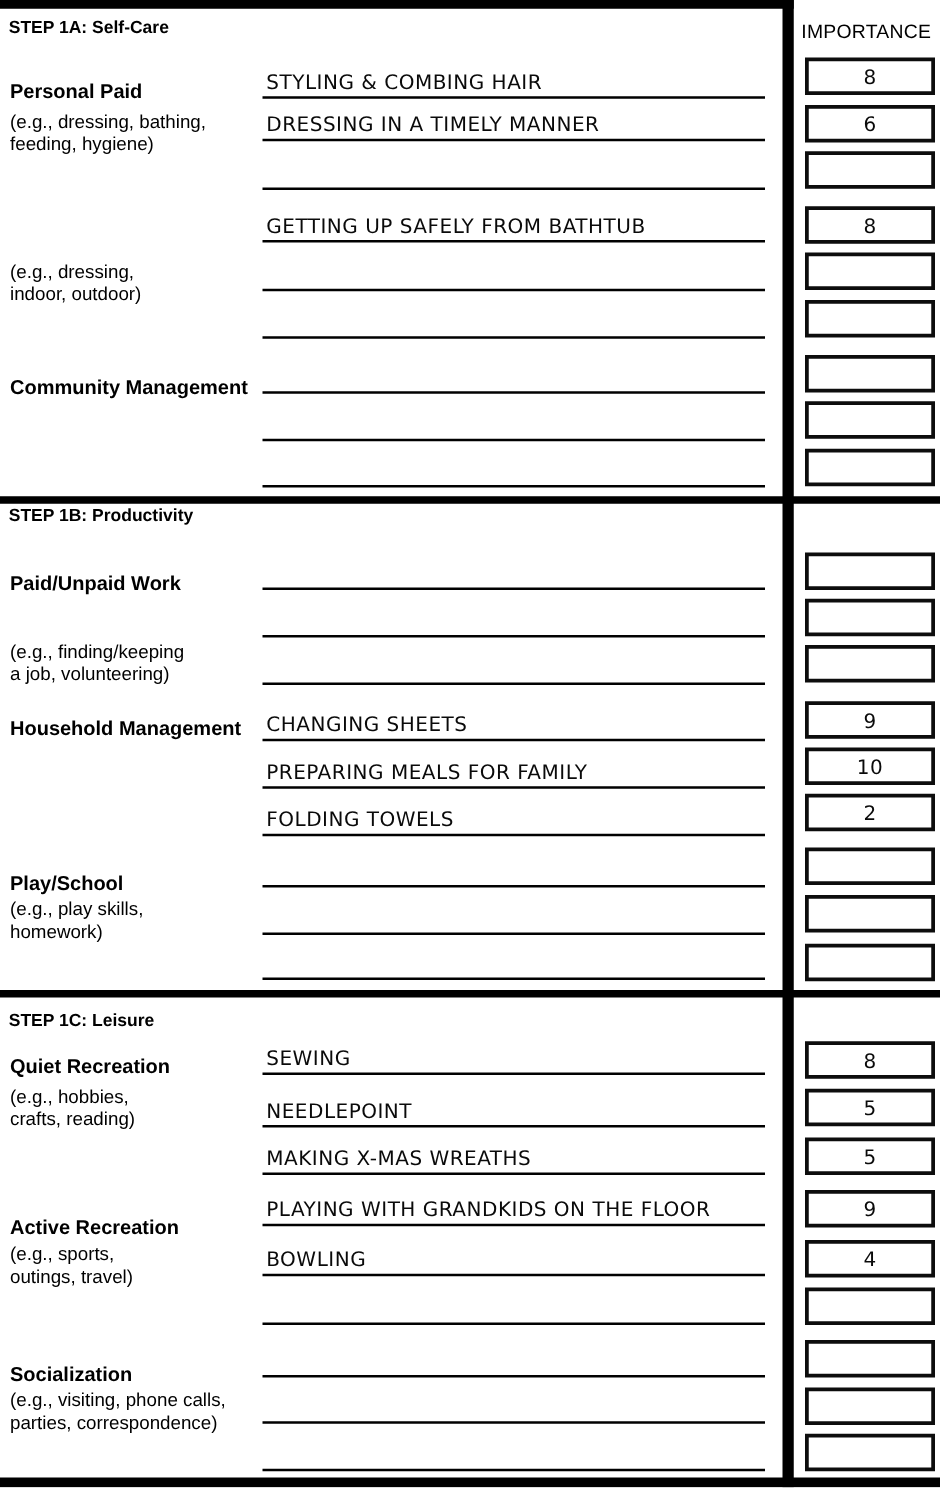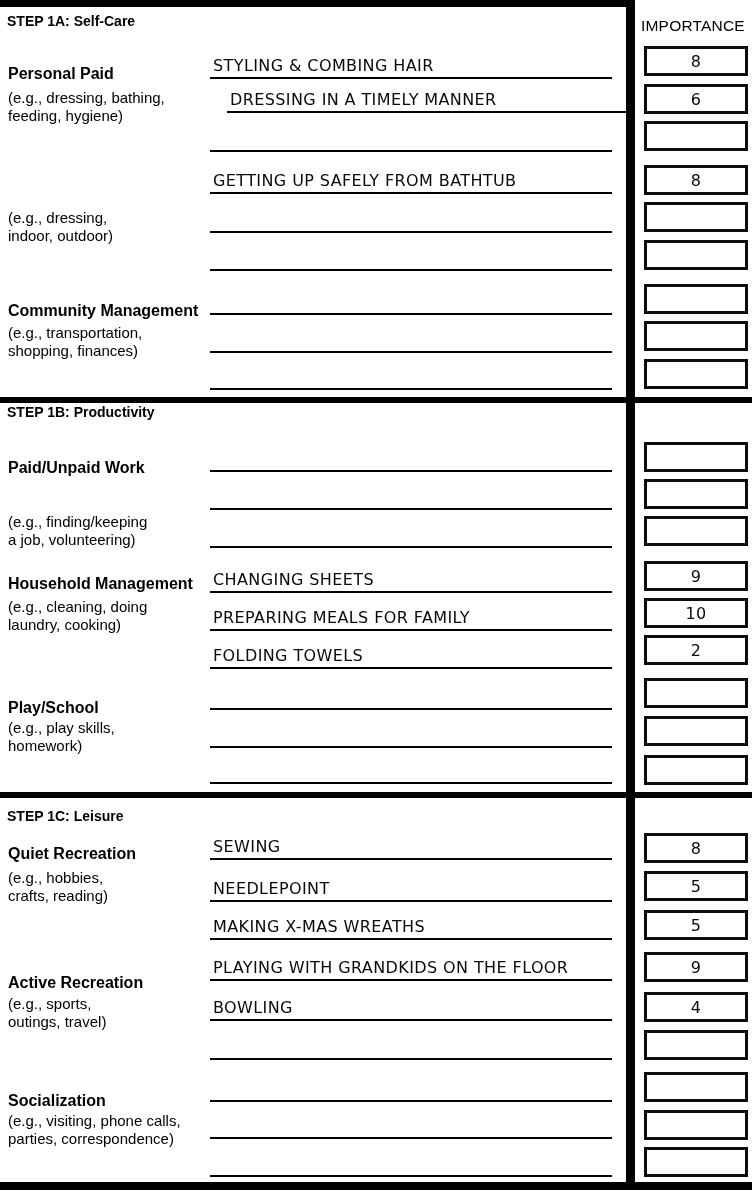--- a/index.html
+++ b/index.html
@@ -96,29 +96,25 @@
   <div class="gtitle" style="top:64px;">Personal Paid</div>
   <div class="gdesc" style="top:89px;">
     <div>(e.g., dressing, bathing,</div>
     <div>feeding, hygiene)</div>
   </div>
   <div class="gdesc" style="top:209px;">
     <div>(e.g., dressing,</div>
     <div>indoor, outdoor)</div>
   </div>
   <div class="gtitle" style="top:301px;">Community Management</div>
-  <div class="gdesc" style="top:324px;">
-    <div>(e.g., transportation,</div>
-    <div>shopping, finances)</div>
-  </div>
 
   <div class="entry" style="top:49px;">
       <span class="hw">STYLING &amp; COMBING HAIR</span>
     </div>
-  <div class="entry" style="top:83px;margin-left:17px;">
+  <div class="entry" style="top:83px;">
       <span class="hw">DRESSING IN A TIMELY MANNER</span>
     </div>
   <div class="entry" style="top:122px;">
       <span class="hw"></span>
     </div>
   <div class="entry" style="top:164px;align-items:flex-end;">
       <span class="hw">GETTING UP SAFELY FROM BATHTUB</span>
     </div>
   <div class="entry" style="top:203px;">
       <span class="hw"></span>
@@ -163,24 +159,20 @@
   <div class="ibox" style="top:359px;">
       <span class="hw"></span>
     </div>
 
   <div class="gtitle" style="top:458px;">Paid/Unpaid Work</div>
   <div class="gdesc" style="top:513px;">
     <div>(e.g., finding/keeping</div>
     <div>a job, volunteering)</div>
   </div>
   <div class="gtitle" style="top:574px;">Household Management</div>
-  <div class="gdesc" style="top:598px;">
-    <div>(e.g., cleaning, doing</div>
-    <div>laundry, cooking)</div>
-  </div>
   <div class="gtitle" style="top:698px;">Play/School</div>
   <div class="gdesc" style="top:719px;">
     <div>(e.g., play skills,</div>
     <div>homework)</div>
   </div>
 
   <div class="entry" style="top:442px;">
       <span class="hw"></span>
     </div>
   <div class="entry" style="top:480px;">

